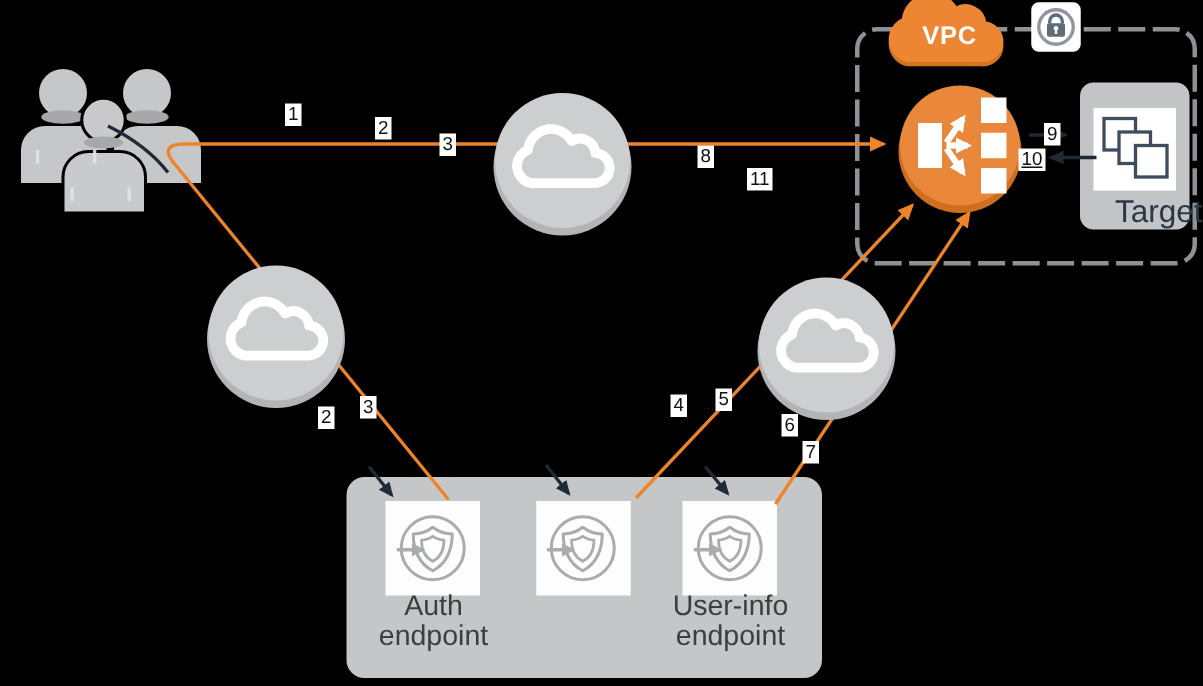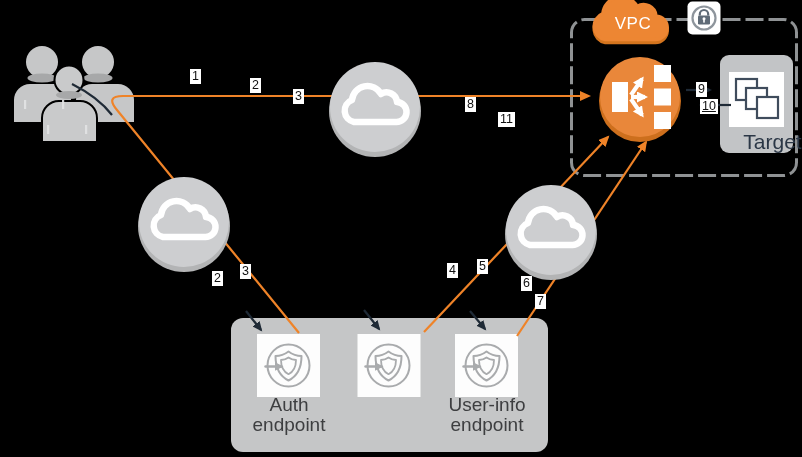--- a/index.html
+++ b/index.html
@@ -2,21 +2,21 @@
 <html><head>
 <meta charset="utf-8">
 <style>
   html,body{margin:0;padding:0;background:#000;}
   #stage{position:relative;width:802px;height:457px;background:#000;overflow:hidden;
          font-family:"Liberation Sans",sans-serif;}
   #stage svg{position:absolute;left:0;top:0;}
   .txt{position:absolute;text-align:center;}
   .num{position:absolute;background:#fff;color:#111;font-size:12.5px;line-height:15px;
        padding:0 2px;font-family:"Liberation Sans",sans-serif;}
-  .vpc-label{color:#fff;font-weight:normal;font-size:17px;letter-spacing:.5px;}
+  .vpc-label{color:#fff;font-weight:bold;font-size:17px;letter-spacing:.5px;}
   .target-label{color:#2b3746;font-size:21px;padding-left:16px;}
   .endpoint-label{color:#3d3e40;font-size:19px;line-height:20px;}
   .idp-title{color:#fff;font-weight:bold;font-size:15.5px;}
 </style>
 </head>
 <body>
 
 <div id="stage">
 
 <svg width="802" height="457" viewBox="0 0 802 457">
@@ -170,15 +170,15 @@
 <span class="num" style="left:293px;top:89px;">3</span>
 <span class="num" style="left:465px;top:97px;">8</span>
 <span class="num" style="left:498px;top:112px;">11</span>
 <span class="num" style="left:212px;top:271px;">2</span>
 <span class="num" style="left:240px;top:264px;">3</span>
 <span class="num" style="left:447px;top:263px;">4</span>
 <span class="num" style="left:477px;top:259px;">5</span>
 <span class="num" style="left:521px;top:276px;">6</span>
 <span class="num" style="left:535px;top:294px;">7</span>
 <span class="num" style="left:696px;top:82px;">9</span>
-<span class="num" style="left:700px;top:99px;text-decoration:underline;">10</span>
+<span class="num" style="left:679px;top:99px;text-decoration:underline;">10</span>
 
 </div>
 
 </body></html>

